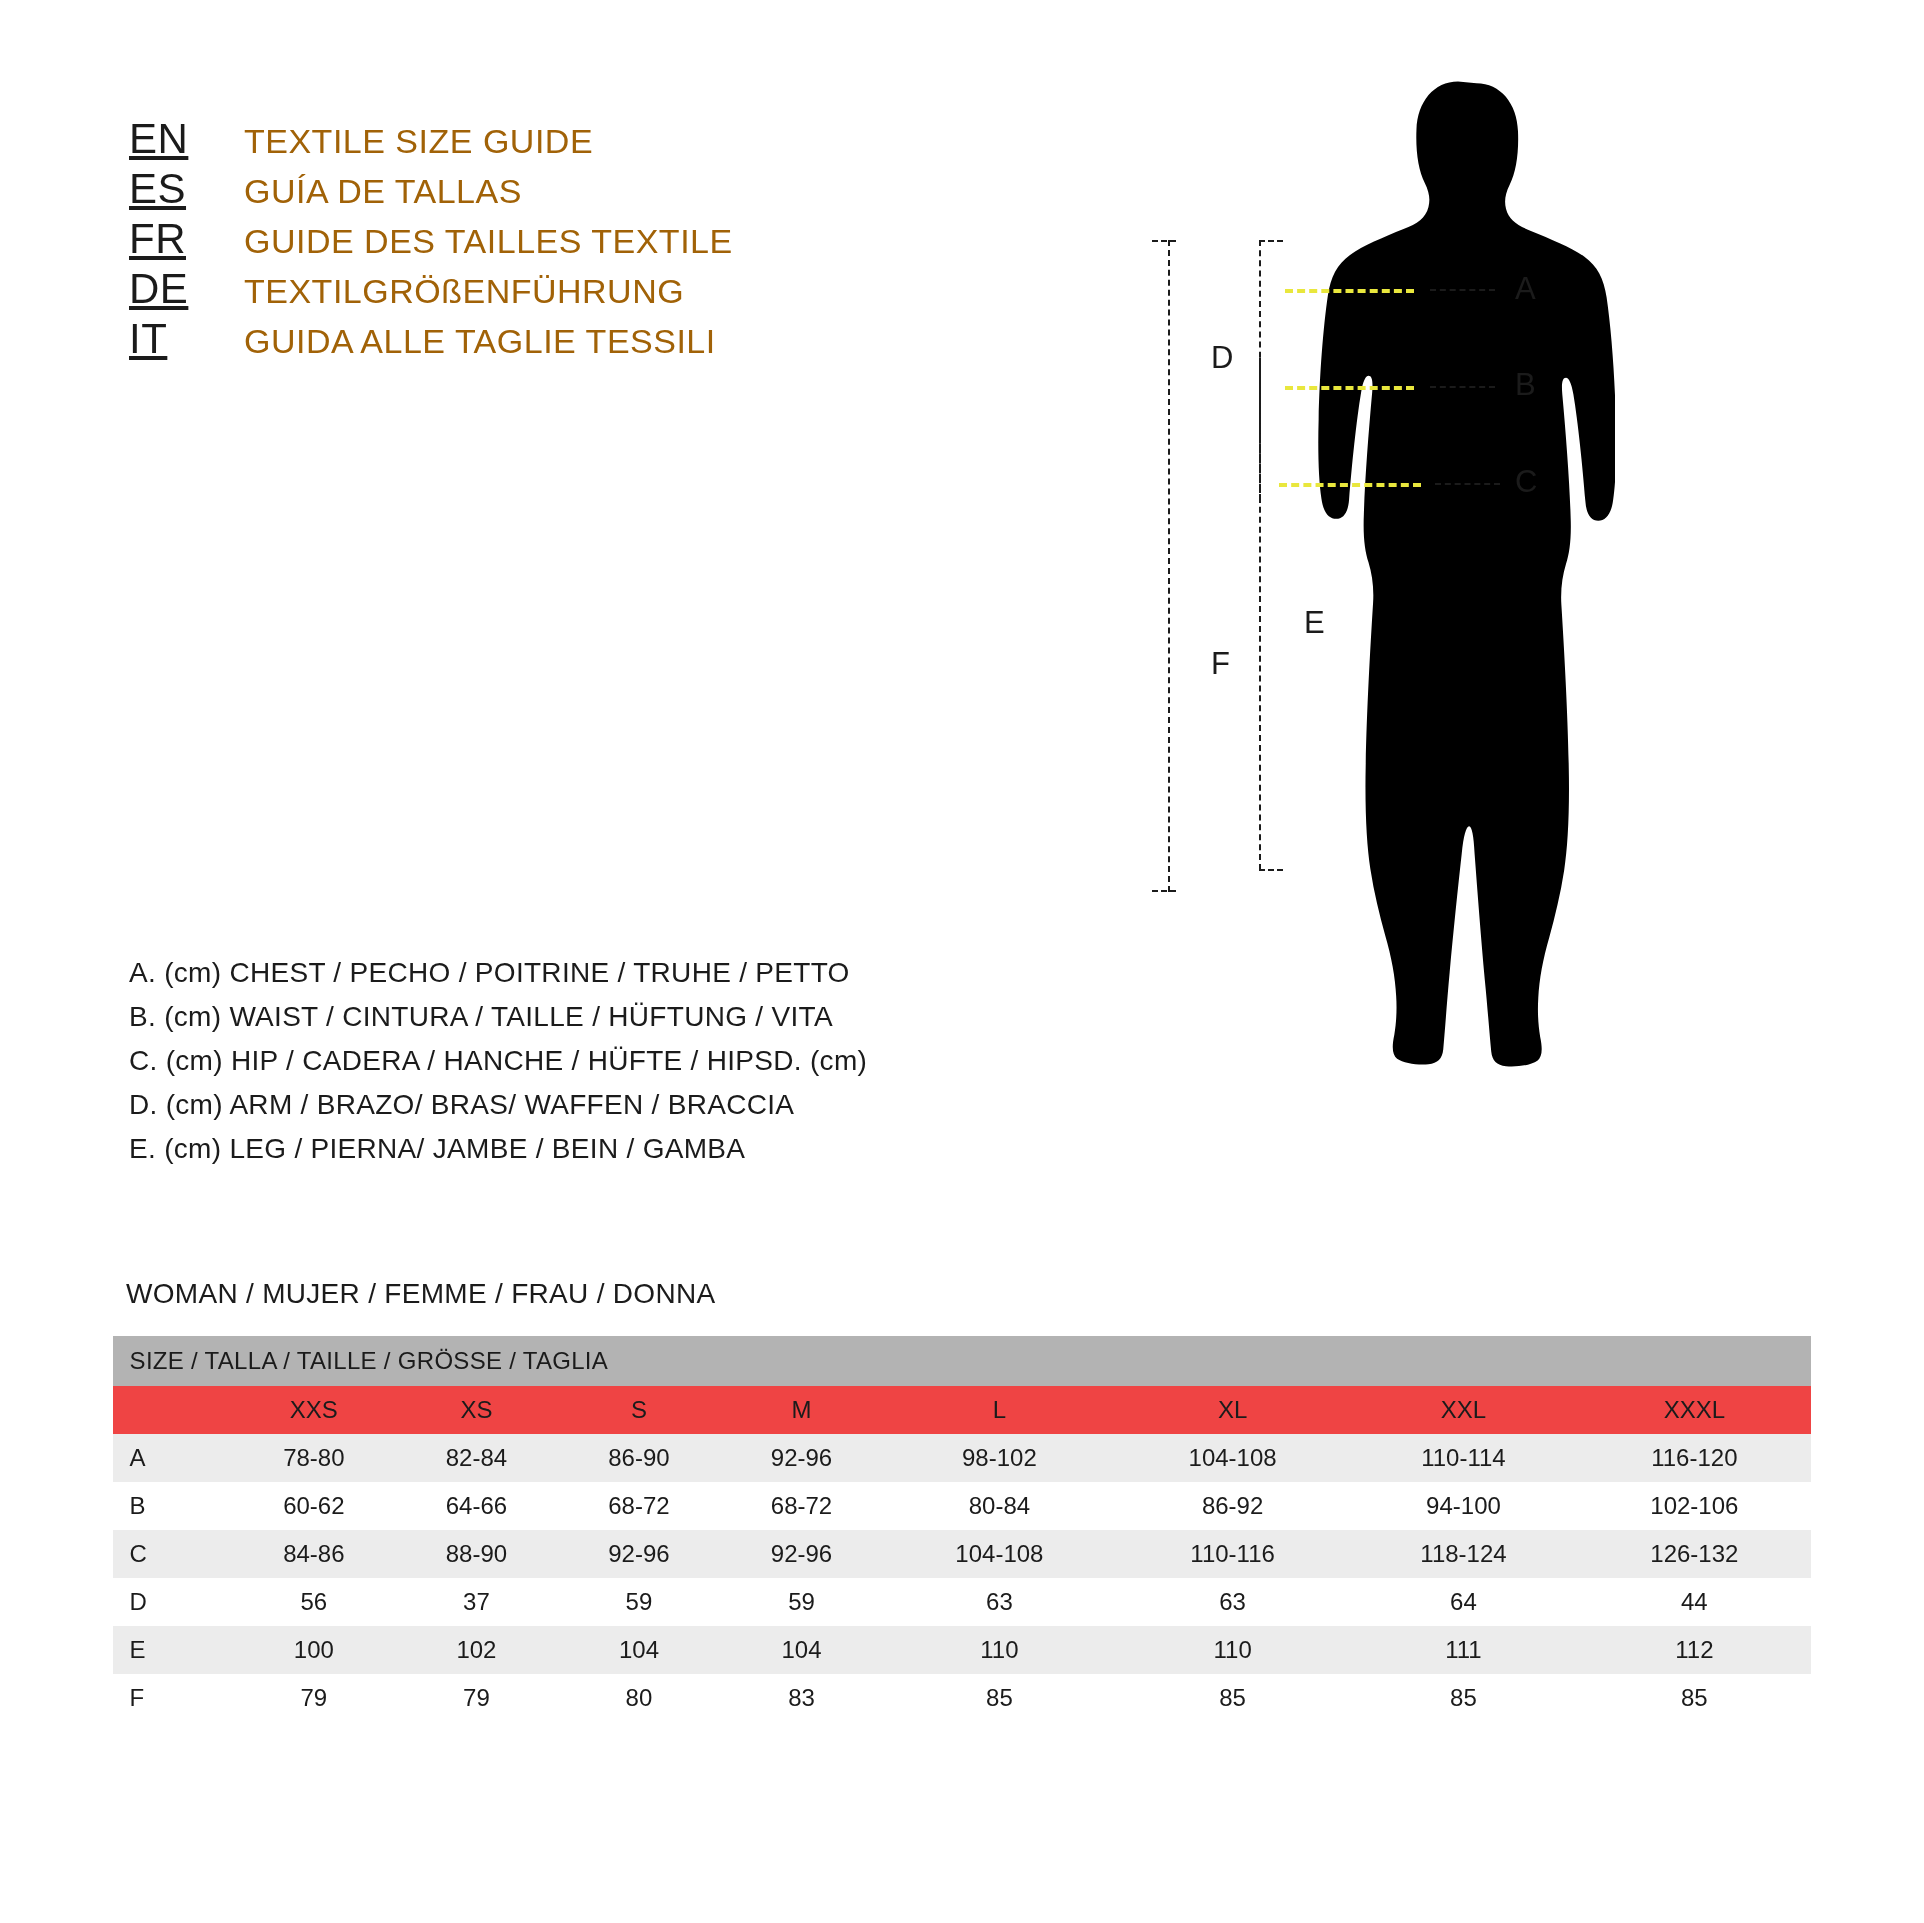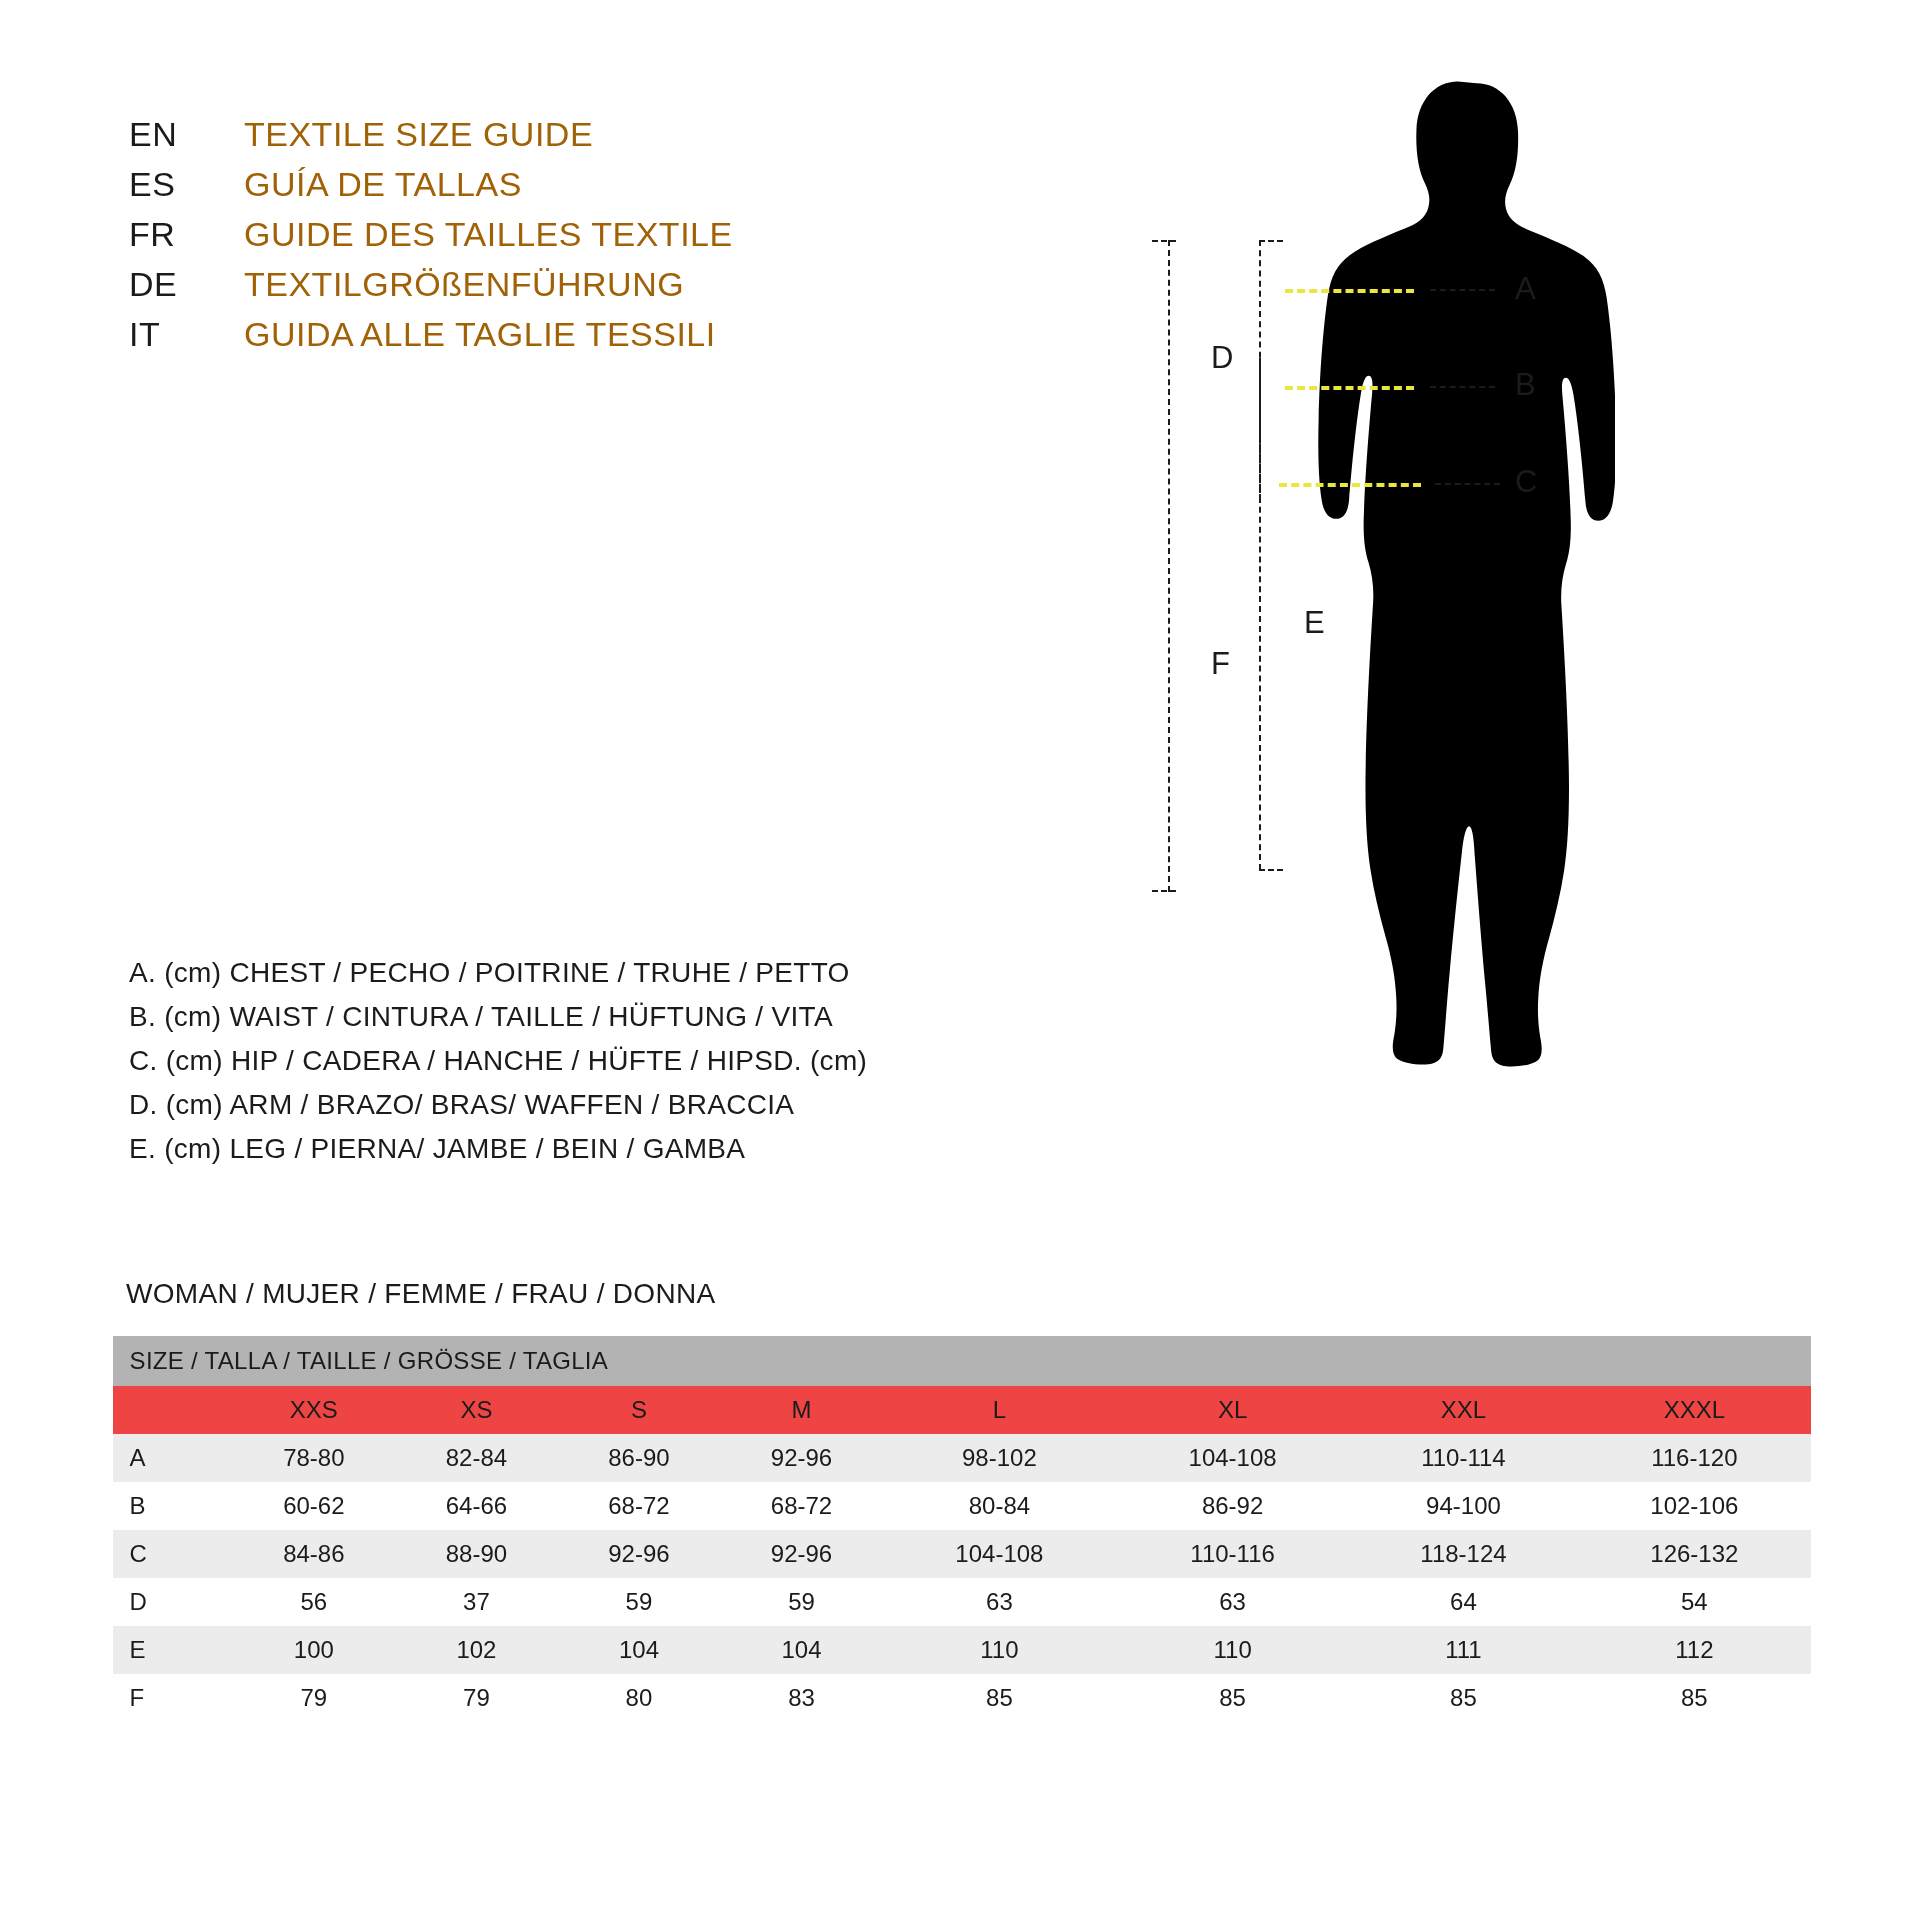--- a/index.html
+++ b/index.html
@@ -23,23 +23,24 @@
     top: 115px;
     width: 738px;
   }
   .title-row {
     display: flex;
     align-items: baseline;
     height: 50px;
   }
   .title-lang {
     width: 115px;
-    font-size: 34px;
+    font-size: 42px;
     letter-spacing: 0.5px;
     color: #1b1b1b;
+    text-decoration: underline;
   }
   .title-text {
     font-size: 34px;
     letter-spacing: 0.5px;
     color: #a16207;
   }
 
   
   #legend-block {
     position: absolute;
@@ -335,21 +336,21 @@
 
     <tr>
       <td class="rowlabel">D</td>
       <td>56</td>
       <td>37</td>
       <td>59</td>
       <td>59</td>
       <td>63</td>
       <td>63</td>
       <td>64</td>
-      <td>54</td>
+      <td>44</td>
     </tr>
 
     <tr class="shade">
       <td class="rowlabel">E</td>
       <td>100</td>
       <td>102</td>
       <td>104</td>
       <td>104</td>
       <td>110</td>
       <td>110</td>

